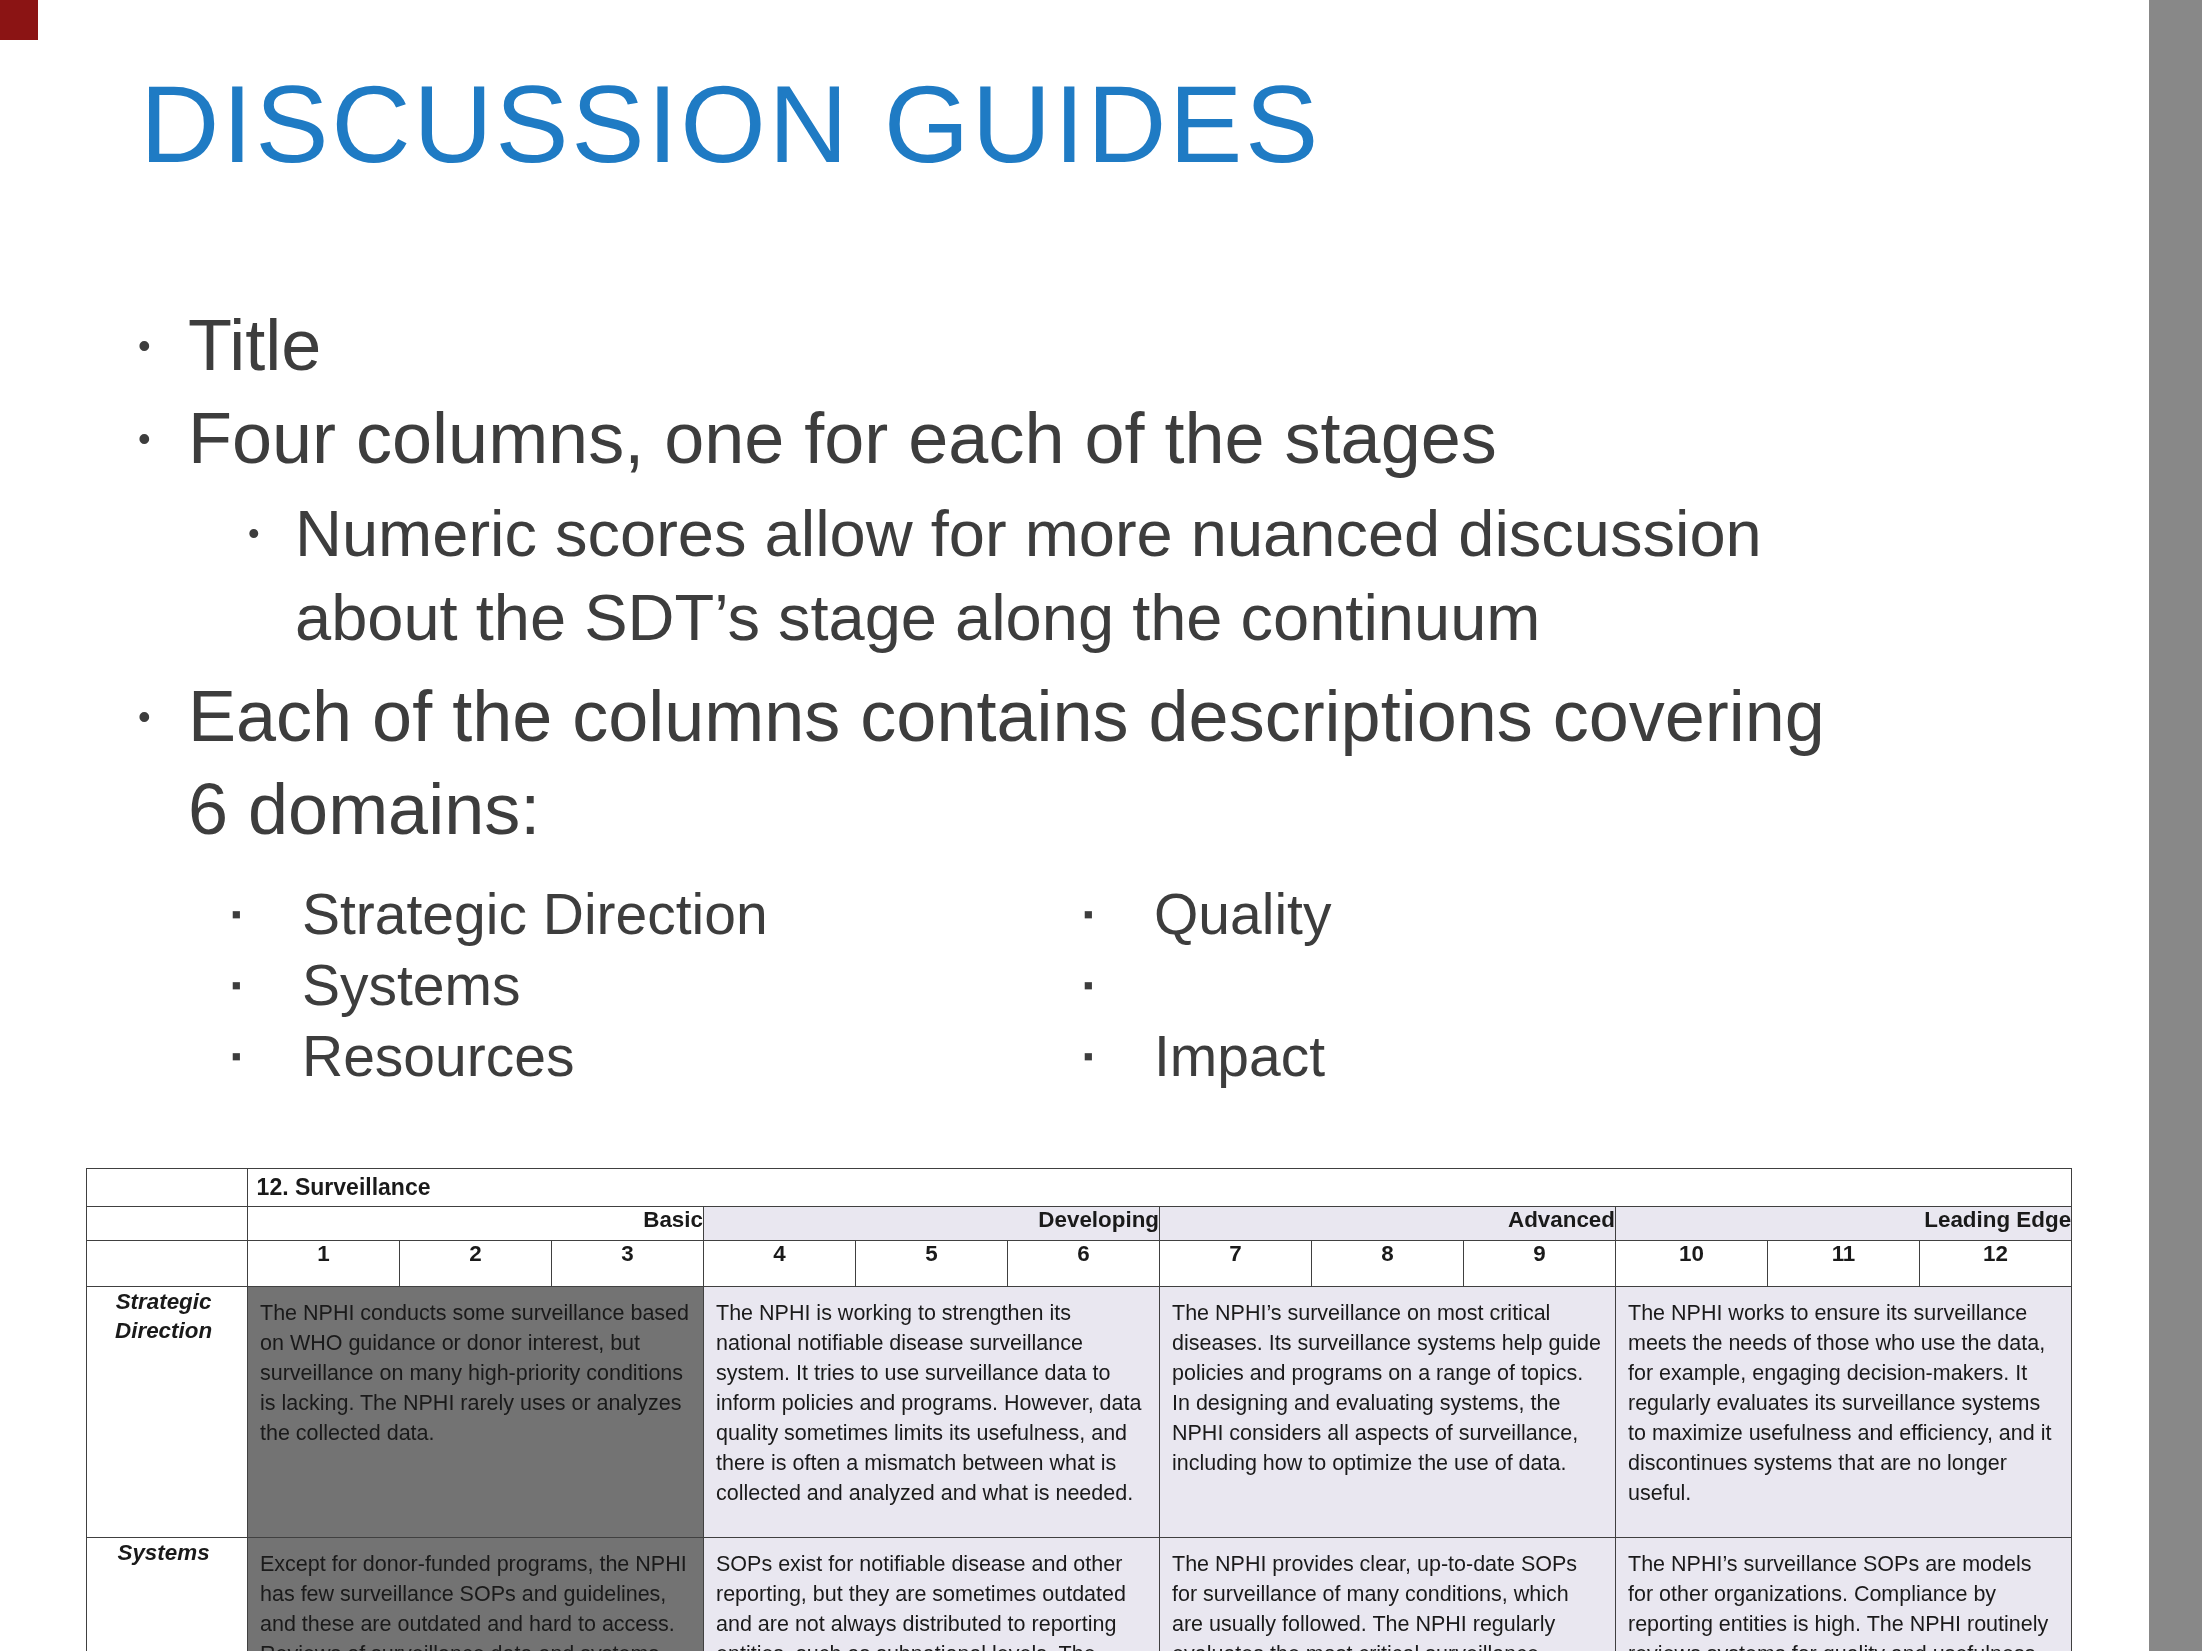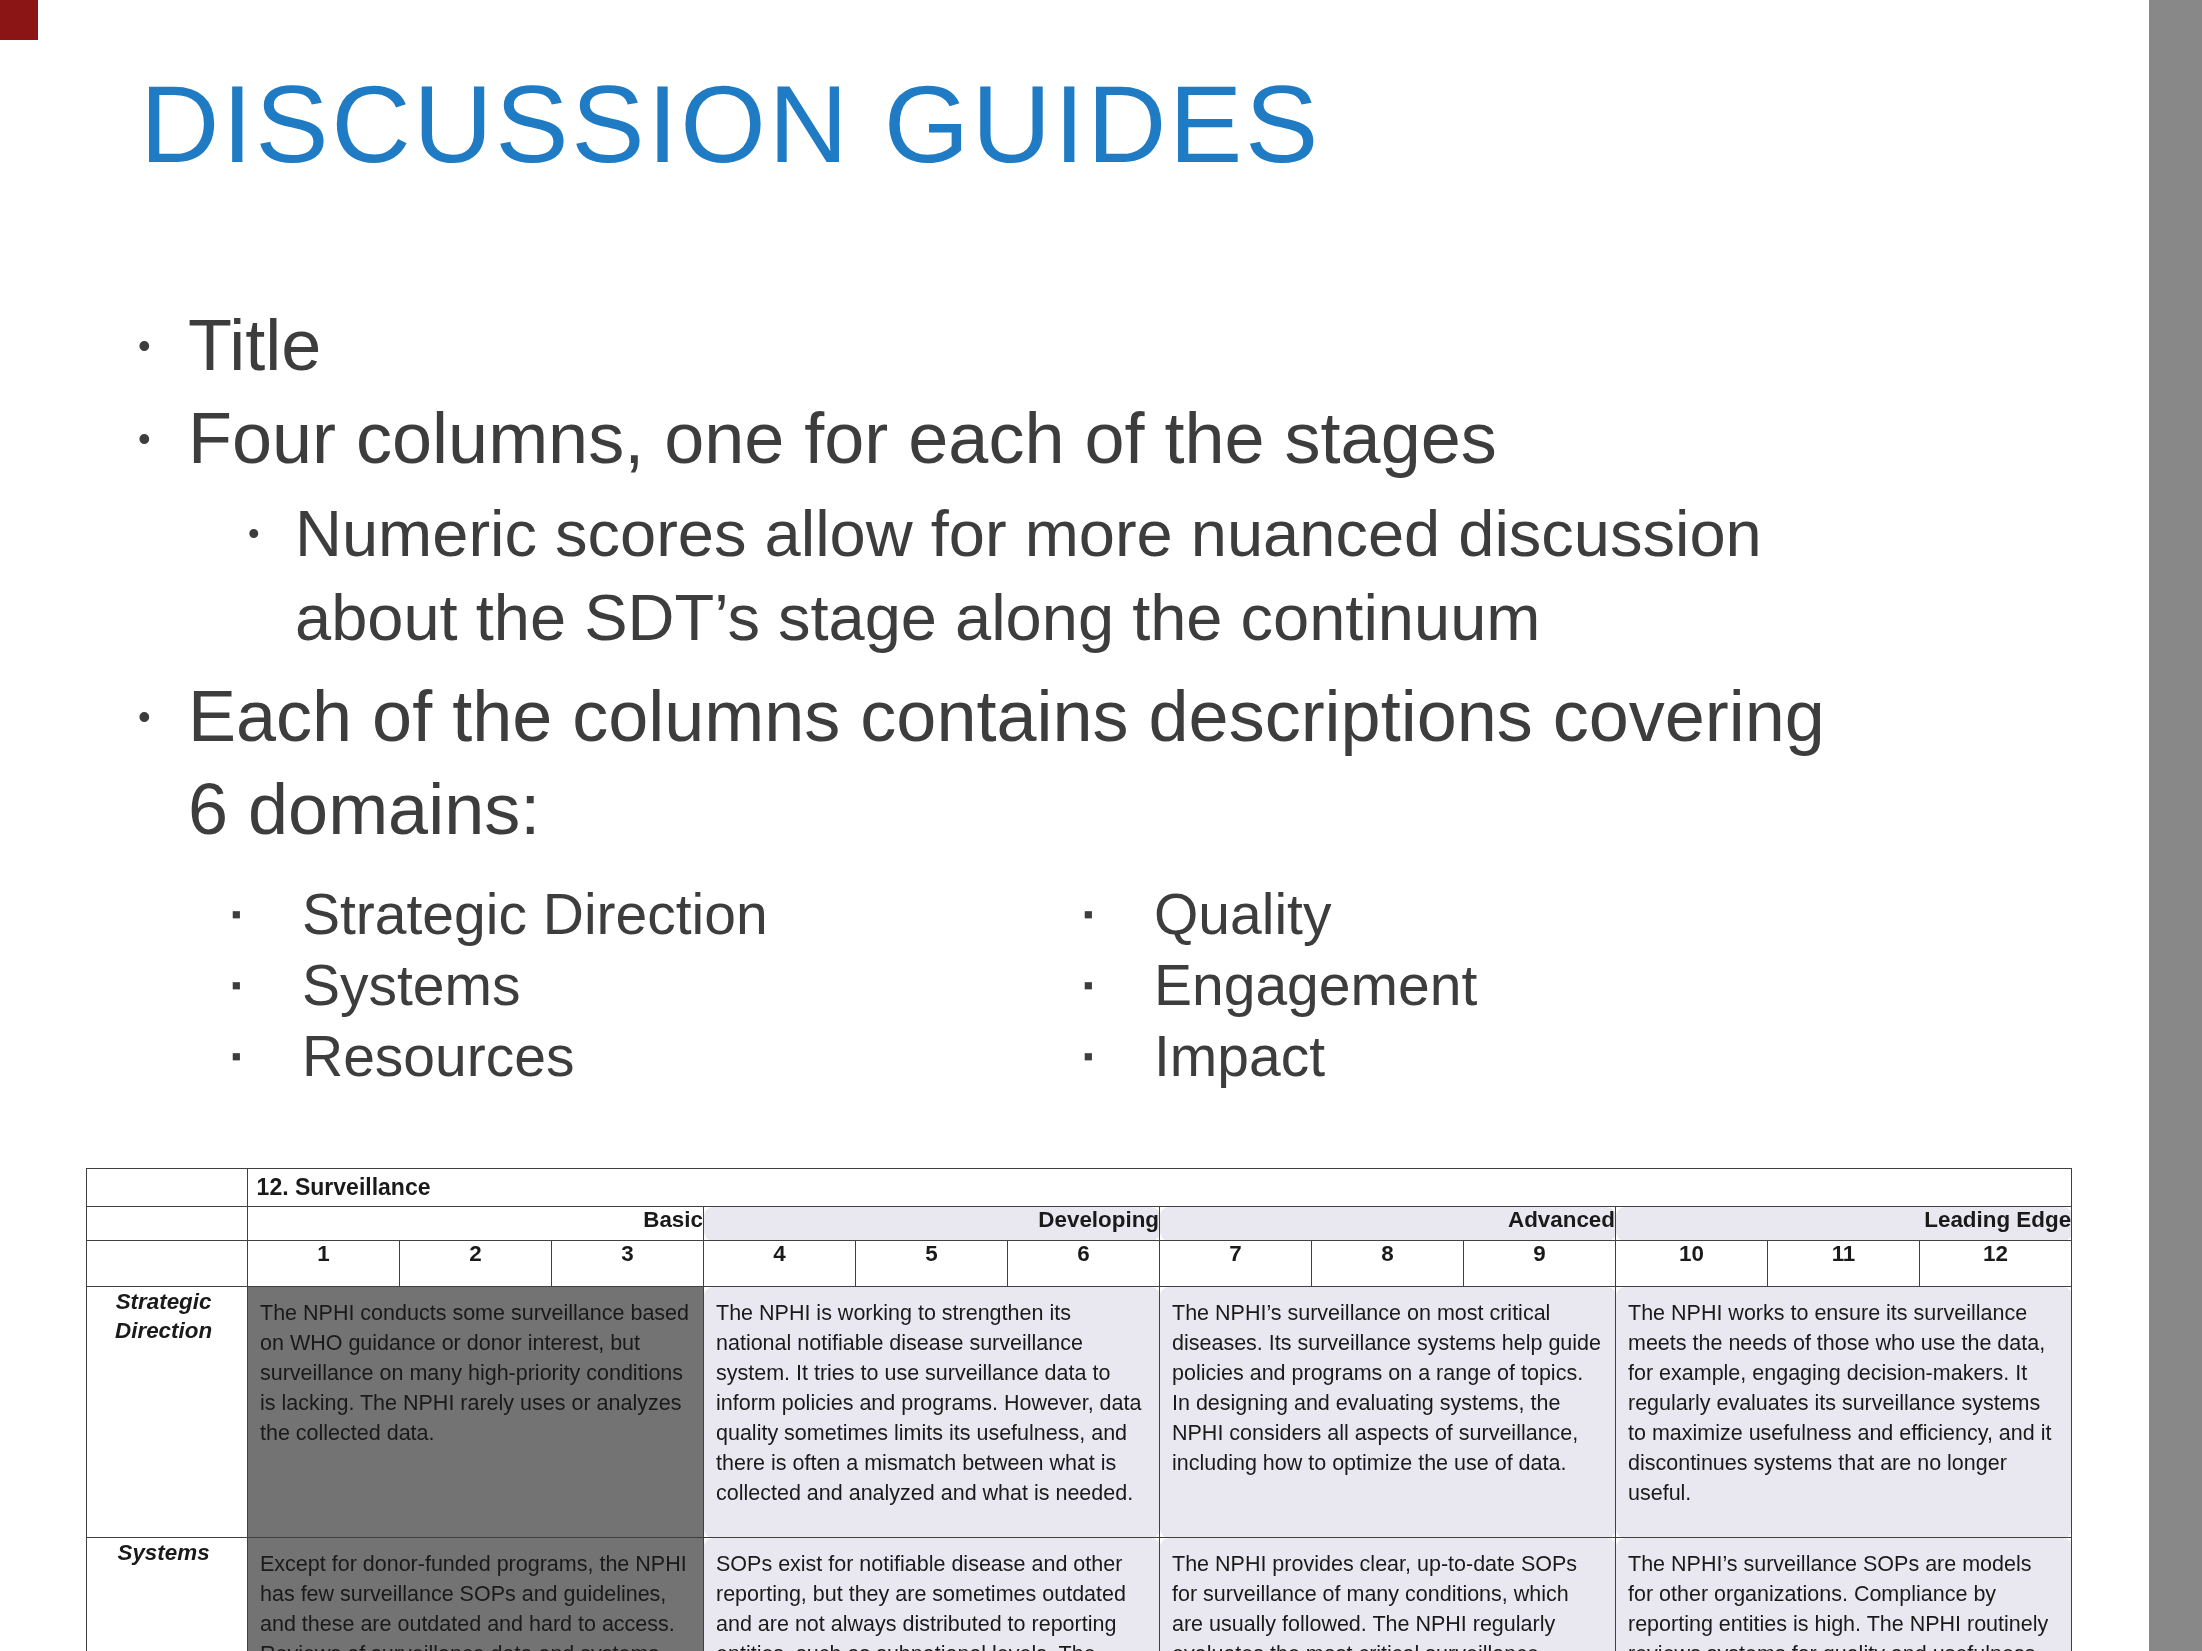--- a/index.html
+++ b/index.html
@@ -75,21 +75,21 @@
   }
   td.num{
     font-weight:bold;font-size:22.4px;text-align:center;
     height:46px;vertical-align:middle;background:#ffffff;
   }
   td.cell{
     padding:10.3px 13.8px 10.3px 12px;
     font-size:21.5px;line-height:30px;
     background:#737373;
   }
-  .shaded{background:var(--cell-shade) !important;border-radius:9px;}
+  .shaded{background:var(--cell-shade) !important;}
   tr.body1 td.cell{height:251px;}
   tr.body2 td.cell{height:258px;}
 </style>
 </head>
 <body>
 
 <div class="slide">
 
   <div class="corner"></div>
 
@@ -131,21 +131,20 @@
         <span>Resources</span>
       </div>
     </div>
     <div class="dcol">
       <div class="ditem">
         <span class="sq">▪</span>
         <span>Quality</span>
       </div>
       <div class="ditem">
         <span class="sq">▪</span>
-        <span>Engagement</span>
       </div>
       <div class="ditem">
         <span class="sq">▪</span>
         <span>Impact</span>
       </div>
     </div>
   </div>
 
   <div class="rubric">
     <table class="rubric-table">

